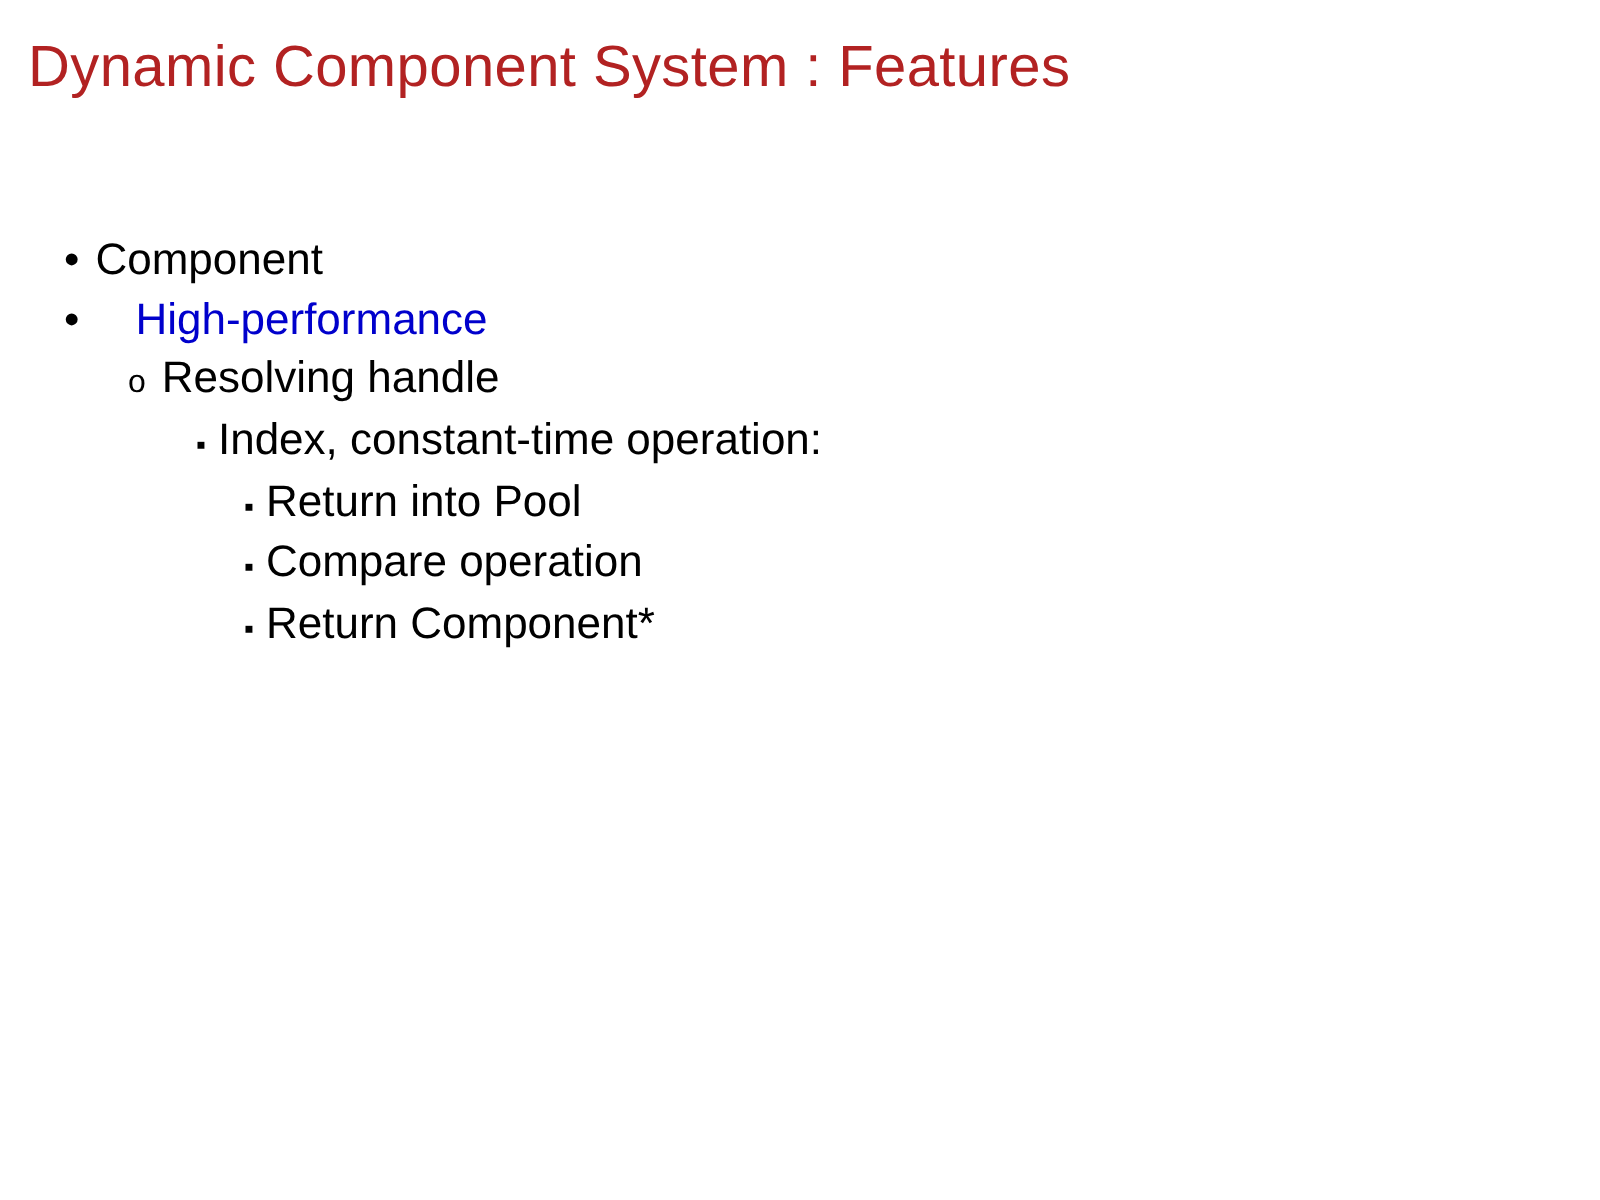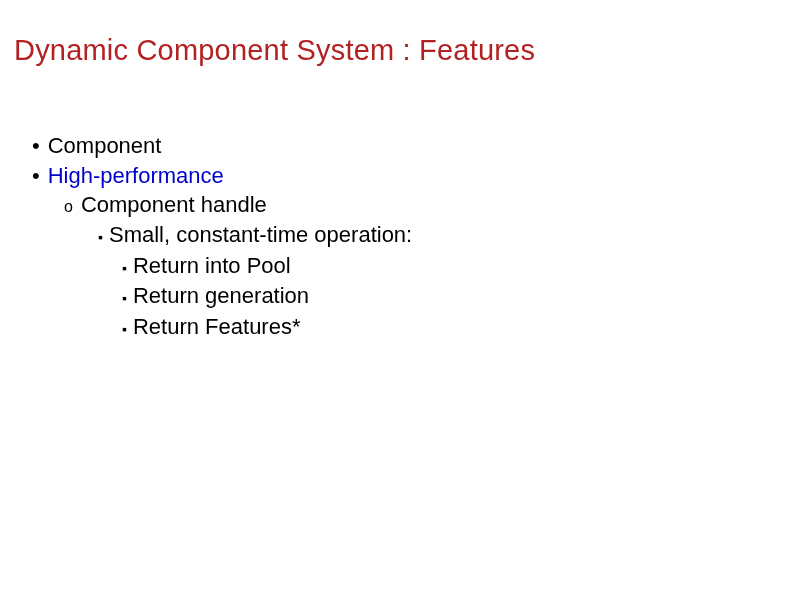--- a/index.html
+++ b/index.html
@@ -6,21 +6,21 @@
   body {
     width: 800px;
     height: 600px;
     background: #ffffff;
     font-family: Verdana, Geneva, sans-serif;
     overflow: hidden;
   }
   .slide {
     width: 100%;
     height: 100%;
-    padding: 34px 14px;
+    padding: 18px 14px;
   }
   .title {
     font-size: 29px;
     color: #b22222;
     font-weight: 400;
     margin-bottom: 64px;
     letter-spacing: 0.2px;
   }
   .content {
     font-size: 22px;
@@ -59,20 +59,21 @@
     align-items: baseline;
     gap: 6px;
     margin-left: 90px;
   }
   .sq {
     font-size: 14px;
     line-height: 1.9;
   }
   .link {
     color: #0000cc;
+    margin-left: 20px;
   }
 </style>
 </head>
 <body>
 
 <div class="slide">
   <h1 class="title">Dynamic Component System : Features</h1>
 
   <div class="content">
 
@@ -81,37 +82,37 @@
       <span>Component</span>
     </div>
 
     <div class="bullet-l1">
       <span class="dot">•</span>
       <span class="link">High-performance</span>
     </div>
 
     <div class="bullet-l2">
       <span class="circ">o</span>
-      <span>Component handle</span>
+      <span>Resolving handle</span>
     </div>
 
     <div class="bullet-l3">
       <span class="sq">▪</span>
-      <span>Small, constant-time operation:</span>
+      <span>Index, constant-time operation:</span>
     </div>
 
     <div class="bullet-l4">
       <span class="sq">▪</span>
       <span>Return into Pool</span>
     </div>
 
     <div class="bullet-l4">
       <span class="sq">▪</span>
-      <span>Return generation</span>
+      <span>Compare operation</span>
     </div>
 
     <div class="bullet-l4">
       <span class="sq">▪</span>
-      <span>Return Features*</span>
+      <span>Return Component*</span>
     </div>
 
   </div>
 </div>
 
 </body></html>

